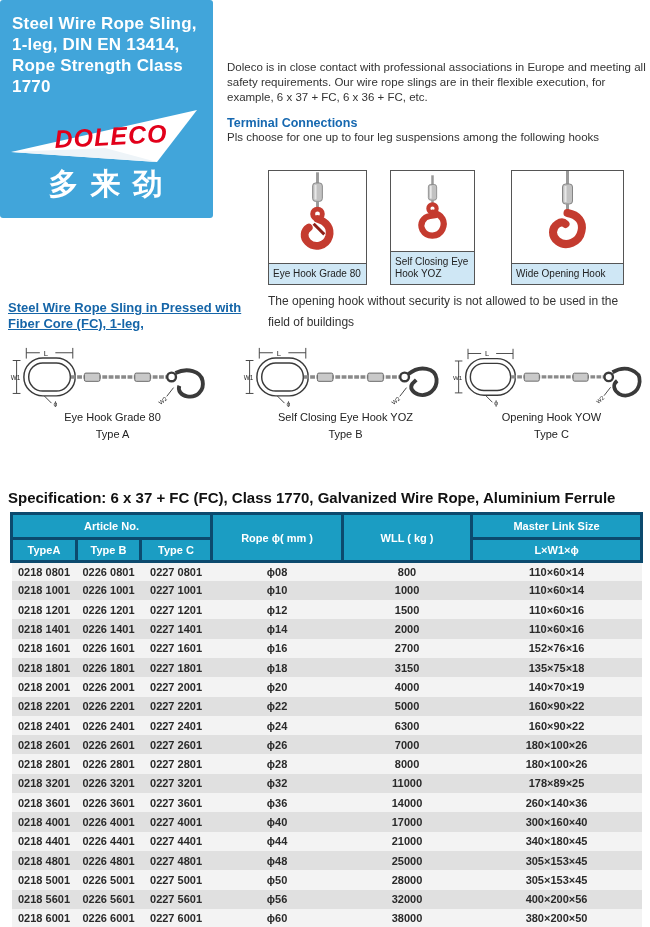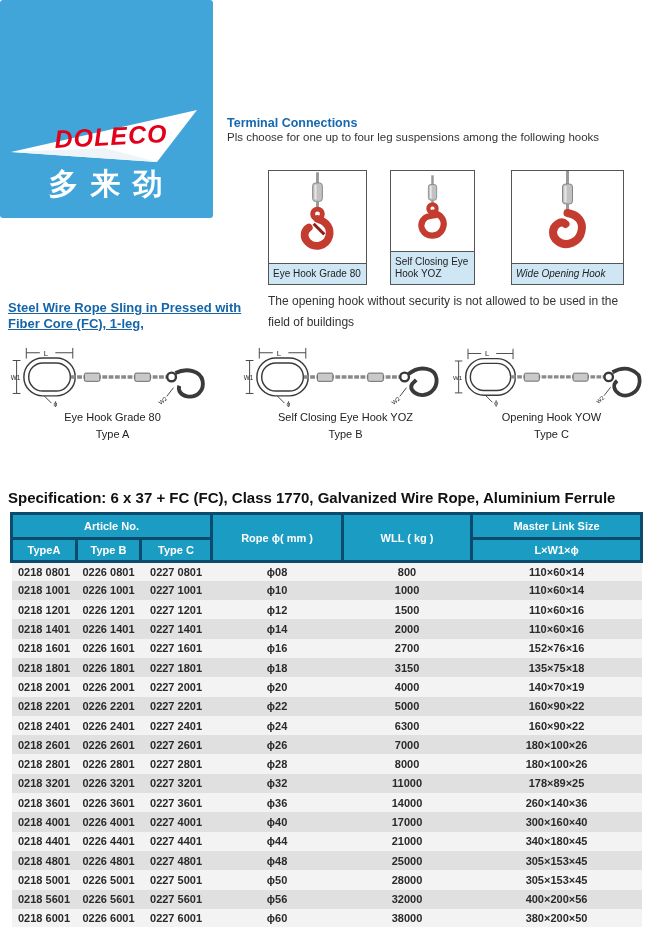--- a/index.html
+++ b/index.html
@@ -45,21 +45,21 @@
     position:absolute; top:170px; height:115px;
     border:1px solid #555; background:#fff; display:flex; flex-direction:column;
   }
   .hook-box .hook-img { flex:1; display:flex; align-items:flex-start; justify-content:center; overflow:hidden; }
   .hook-caption {
     background:#cfe7f5; border-top:1px solid #555;
     font-size:10px; line-height:12px; color:#222; padding:4px 4px;
   }
   .hb1 { left:268px; width:99px; }
   .hb2 { left:390px; width:85px; }
-  .hb3 { left:511px; width:113px;font-style:italic; }
+  .hb3 { left:511px; width:113px; }
   .hook-note {
     position:absolute; left:268px; top:291px; width:375px;
     font-size:12px; line-height:21px; color:#333;
   }
   
   .section2-heading {
     position:absolute; left:8px; top:300px; width:245px;
     color:#1565a8; font-weight:bold; font-size:13px; line-height:16px;text-decoration:underline;
   }
   .diagram-col { position:absolute; top:345px; text-align:center; }
@@ -90,32 +90,39 @@
   }
   .spec-table tbody tr:nth-child(odd)  { background:#f3f3f3; }
   .spec-table tbody tr:nth-child(even) { background:#e0e0e0; }
 </style>
 </head>
 <body>
 
 <div class="page">
 
   <div class="blue-box">
+    <div>
+      <div class="title-line">Steel Wire Rope Sling,</div>
+      <div class="title-line">1-leg, DIN EN 13414,</div>
+      <div class="title-line">Rope Strength Class</div>
+      <div class="title-line">1770</div>
+    </div>
     <div class="logo">
       <div class="logo-arrow-wrap">
         <svg width="196" height="56" viewBox="0 0 196 56">
           <polygon points="2,44 188,2 148,54" fill="#ffffff"></polygon>
           <polygon points="2,44 148,54 96,40" fill="#eef4f8"></polygon>
         </svg>
         <span class="logo-word">DOLECO</span>
       </div>
       <div class="logo-cn">多来劲</div>
     </div>
   </div>
 
+  <p class="intro">Doleco is in close contact with professional associations in Europe and meeting all safety requirements. Our wire rope slings are in their flexible execution, for example, 6 x 37 + FC, 6 x 36 + FC, etc.</p>
 
   <h3 class="terminal-heading">Terminal Connections</h3>
   <p class="terminal-sub">Pls choose for one up to four leg suspensions among the following hooks</p>
 
   <div class="hook-box hb1">
     <div class="hook-img">
       <svg width="99" height="86" viewBox="0 0 100 86">
         <line x1="50" y1="0" x2="50" y2="12" stroke="#999" stroke-width="3"></line>
         <rect x="45" y="11" width="10" height="19" rx="3" fill="#c2c2c2" stroke="#858585"></rect>
         <line x1="48" y1="13" x2="48" y2="28" stroke="#e8e8e8" stroke-width="2"></line>

